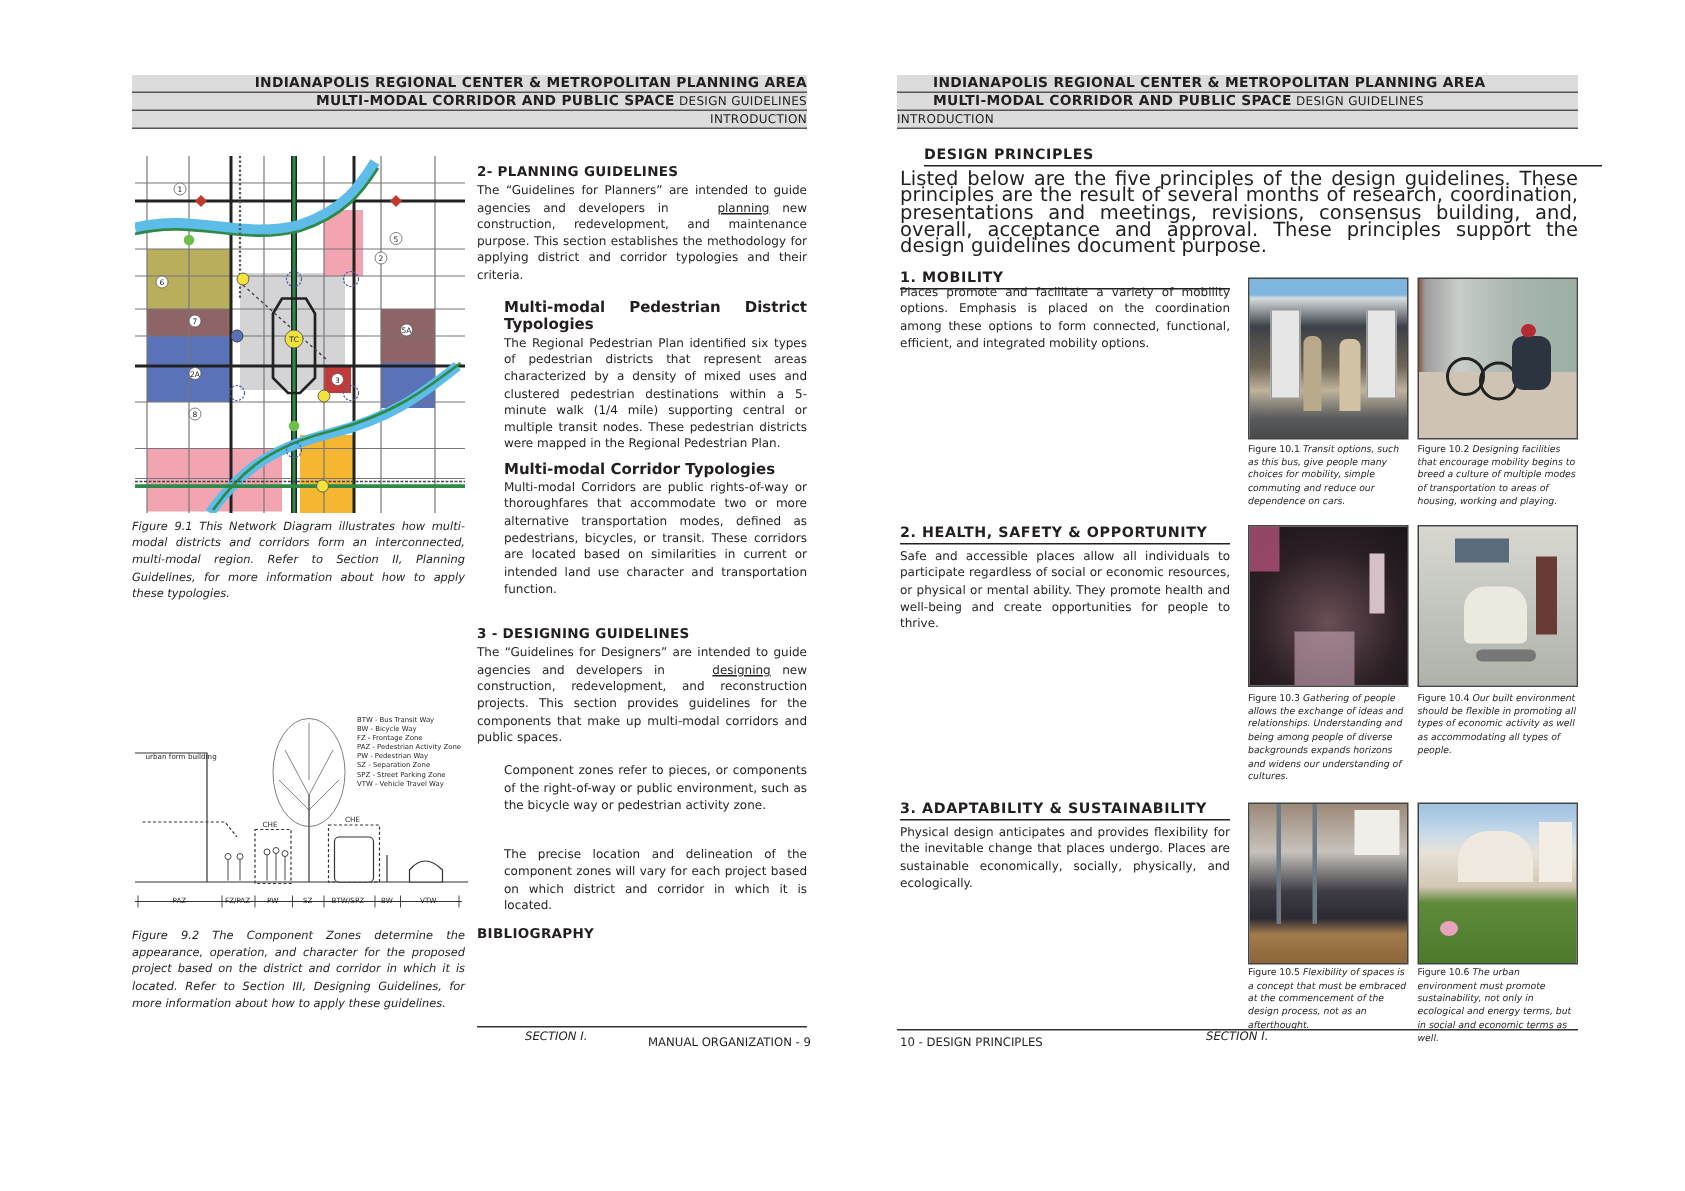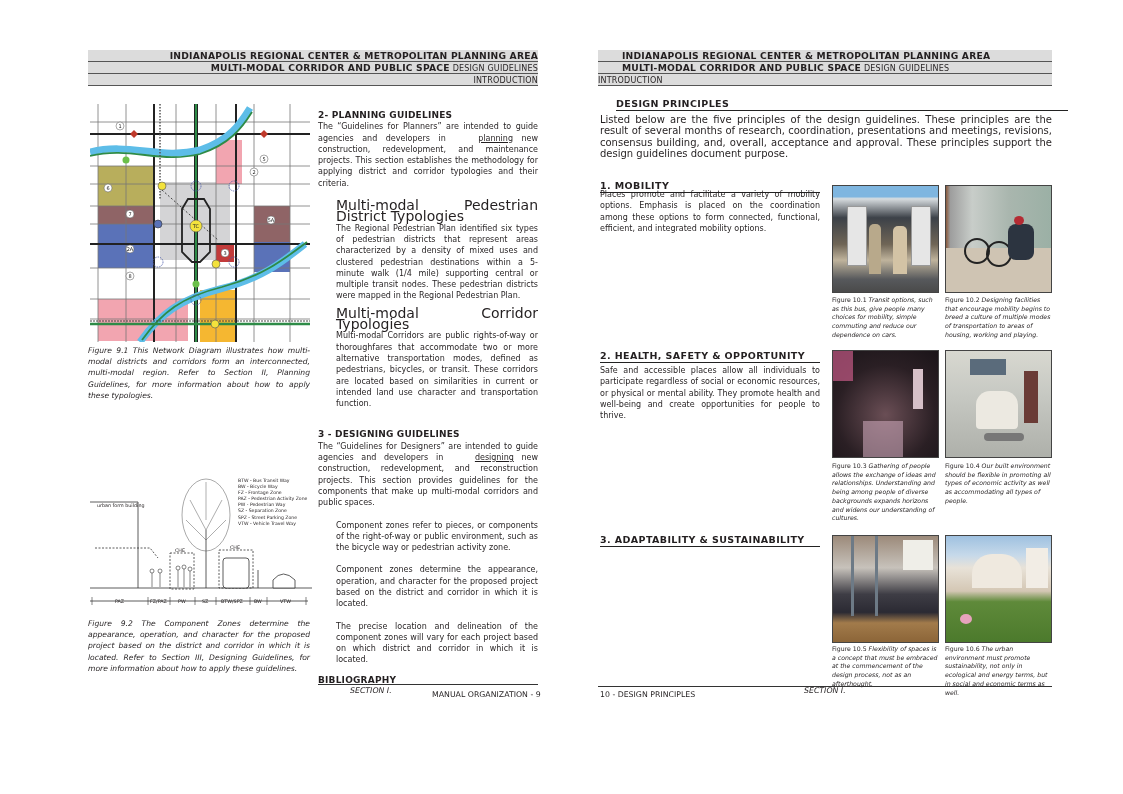--- a/index.html
+++ b/index.html
@@ -13,21 +13,21 @@
   .right-page .hdr { left:36px; width:454px; }
   .hdr-row { background:#dcdcdc; height:11px; border-bottom:1.5px solid #555; font-size:9.2px; line-height:11px; white-space:nowrap; overflow:hidden; }
   .left-page .hdr-row { text-align:right; }
   .hdr-bold { font-family:"DejaVu Sans", sans-serif; font-weight:900; letter-spacing:0.2px; text-transform:uppercase;margin-left:24px; }
   .hdr-light { font-size:8px; text-transform:uppercase; letter-spacing:0.2px; font-weight:normal; }
 
   
   .col { position:absolute; font-size:8px; line-height:11.3px; text-align:justify; }
   .col p { margin:0; }
   .sec-title { font-weight:bold; font-size:9px; margin:0; letter-spacing:0.2px; text-transform:uppercase; }
-  .sub-title { font-weight:normal; font-size:14px; margin:0; }
+  .sub-title { font-weight:bold; font-size:10px; margin:0; }
   .indent { padding-left:18px; }
   .gap { height:11px; }
   .u { text-decoration:underline;padding-left:24px; }
 
   .caption { position:absolute; font-size:7.6px; line-height:11.2px; font-style:italic; text-align:justify; }
   .caption-sm { position:absolute; font-size:6.2px; line-height:8.7px; font-style:italic; }
 
   .footer-line { position:absolute; height:0; border-top:1.2px solid #333; }
   .footer-txt { position:absolute; font-size:7.8px; text-transform:uppercase; }
   .footer-ital { font-style:italic;margin-left:32px; }
@@ -216,38 +216,37 @@
     <div class="zone-lbl" style="left:112px;top:129px;">SZ</div>
     <div class="zone-lbl" style="left:131px;top:129px;">BTW/SPZ</div>
     <div class="zone-lbl" style="left:164px;top:129px;">BW</div>
     <div class="zone-lbl" style="left:190px;top:129px;">VTW</div>
   </div>
 
   <div class="caption" style="left:88px;top:618px;width:222px;">Figure 9.2 The Component Zones determine the appearance, operation, and character for the proposed project based on the district and corridor in which it is located.  Refer to Section III, Designing Guidelines, for more information about how to apply these guidelines.</div>
 
   <div class="col" style="left:318px;top:110px;width:220px;">
     <p class="sec-title">2- Planning Guidelines</p>
-    <p><span>The “Guidelines for Planners” are intended to guide agencies and developers in </span><span class="u">planning</span><span> new construction, redevelopment, and maintenance projects.  This section establishes the methodology for applying district and corridor typologies and their criteria.</span></p>
+    <p><span>The “Guidelines for Planners” are intended to guide agencies and developers in </span><span class="u">planning</span><span> new construction, redevelopment, and maintenance purpose.  This section establishes the methodology for applying district and corridor typologies and their criteria.</span></p>
     <div class="gap"></div>
     <div class="indent">
       <p class="sub-title">Multi-modal Pedestrian District Typologies</p>
       <p>The Regional Pedestrian Plan identified six types of pedestrian districts that represent areas characterized by a density of mixed uses and clustered pedestrian destinations within a 5-minute walk (1/4 mile) supporting central or multiple transit nodes.  These pedestrian districts were mapped in the Regional Pedestrian Plan.</p>
       <div class="gap" style="height:6px"></div>
       <p class="sub-title">Multi-modal Corridor Typologies</p>
       <p>Multi-modal Corridors are public rights-of-way or thoroughfares that accommodate two or more alternative transportation modes, defined as pedestrians, bicycles, or transit. These corridors are located based on similarities in current or intended land use character and transportation function.</p>
       <div class="gap"></div>
     </div>
     <div class="gap" style="height:9px"></div>
     <p class="sec-title">3 - Designing Guidelines</p>
     <p><span>The “Guidelines for Designers” are intended to guide agencies and developers in </span><span class="u">designing</span><span> new construction, redevelopment, and reconstruction projects.  This section provides guidelines for the components that make up multi-modal corridors and public spaces.</span></p>
     <div class="gap"></div>
     <div class="indent">
       <p>Component zones refer to pieces, or components of the right-of-way or public environment, such as the bicycle way or pedestrian activity zone.</p>
       <div class="gap"></div>
-      <p>Component zones determine the appearance, operation, and character for the proposed project based on the district and corridor in which it is located.</p>
       <div class="gap"></div>
       <p>The precise location and delineation of the component zones will vary for each project based on which district and corridor in which it is located.</p>
     </div>
     <div class="gap" style="height:9px"></div>
     <p class="sec-title">Bibliography</p>
   </div>
 
   <div class="footer-line" style="left:318px;top:684px;width:220px;"></div>
   <div class="footer-txt footer-ital" style="left:318px;top:686px;">Section I.</div>
   <div class="footer-txt" style="left:432px;top:690px;">Manual Organization - 9</div>
@@ -255,29 +254,30 @@
 
 <div class="page right-page">
 
   <div class="hdr">
     <div class="hdr-row"><span class="hdr-bold">Indianapolis Regional Center &amp; Metropolitan Planning Area</span></div>
     <div class="hdr-row"><span class="hdr-bold">Multi-Modal Corridor and Public Space</span> <span class="hdr-light">Design Guidelines</span></div>
     <div class="hdr-row"><span class="hdr-light">Introduction</span></div>
   </div>
 
   <div class="rp-title" style="left:38px;top:98px;width:452px;margin-left:16px;">Design Principles</div>
-  <div class="col" style="left:38px;top:114px;width:452px;font-size:10px;">Listed below are the five principles of the design guidelines. These principles are the result of several months of research, coordination, presentations and meetings, revisions, consensus building, and, overall, acceptance and approval. These principles support the design guidelines document purpose.</div>
+  <div class="col" style="left:38px;top:114px;width:452px;font-size:13px;">Listed below are the five principles of the design guidelines. These principles are the result of several months of research, coordination, presentations and meetings, revisions, consensus building, and, overall, acceptance and approval. These principles support the design guidelines document purpose.</div>
 
   <div class="rp-title" style="left:38px;top:180px;width:220px;">1. Mobility</div>
   <div class="col" style="left:38px;top:189px;width:220px;">Places promote and facilitate a variety of mobility options. Emphasis is placed on the coordination among these options to form connected, functional, efficient, and integrated mobility options.</div>
 
   <div class="rp-title" style="left:38px;top:350px;width:220px;">2. Health, Safety  &amp; Opportunity</div>
   <div class="col" style="left:38px;top:365px;width:220px;">Safe and accessible places allow all individuals to participate regardless of social or economic resources, or physical or mental ability. They promote health and well-being and create opportunities for people to thrive.</div>
 
   <div class="rp-title" style="left:38px;top:534px;width:220px;">3. Adaptability &amp; Sustainability</div>
+  <div class="col" style="left:38px;top:549px;width:220px;">Physical design anticipates and provides flexibility for the inevitable change that places undergo. Places are sustainable economically, socially, physically, and ecologically.</div>
 
   <div class="photo" style="left:270px;top:185px;width:105px;height:106px;background:linear-gradient(180deg,#7fb6e0 0%,#7fb6e0 10%,#d8dde0 12%,#3c4148 30%,#6f6556 55%,#bfb39c 70%,#57595c 88%,#4a4a4a 100%);">
     <div style="position:absolute;left:14px;top:20px;width:18px;height:58px;background:#e6e6e6;border:1px solid #999;"></div>
     <div style="position:absolute;left:78px;top:20px;width:18px;height:58px;background:#e6e6e6;border:1px solid #999;"></div>
     <div style="position:absolute;left:36px;top:38px;width:12px;height:50px;background:#b8a98b;border-radius:5px 5px 0 0;"></div>
     <div style="position:absolute;left:60px;top:40px;width:14px;height:48px;background:#d3c3a5;border-radius:5px 5px 0 0;"></div>
   </div>
   <div class="photo" style="left:383px;top:185px;width:105px;height:106px;background:linear-gradient(90deg,#8b5a3c 0%,#9d9d9d 4%,#c8cdc9 25%,#a9b6ae 60%,#9bb0a5 100%);">
     <div style="position:absolute;left:0;top:62px;width:105px;height:44px;background:#cfc4b3;"></div>
     <div style="position:absolute;left:18px;top:52px;width:22px;height:22px;border:2px solid #222;border-radius:50%;"></div>

